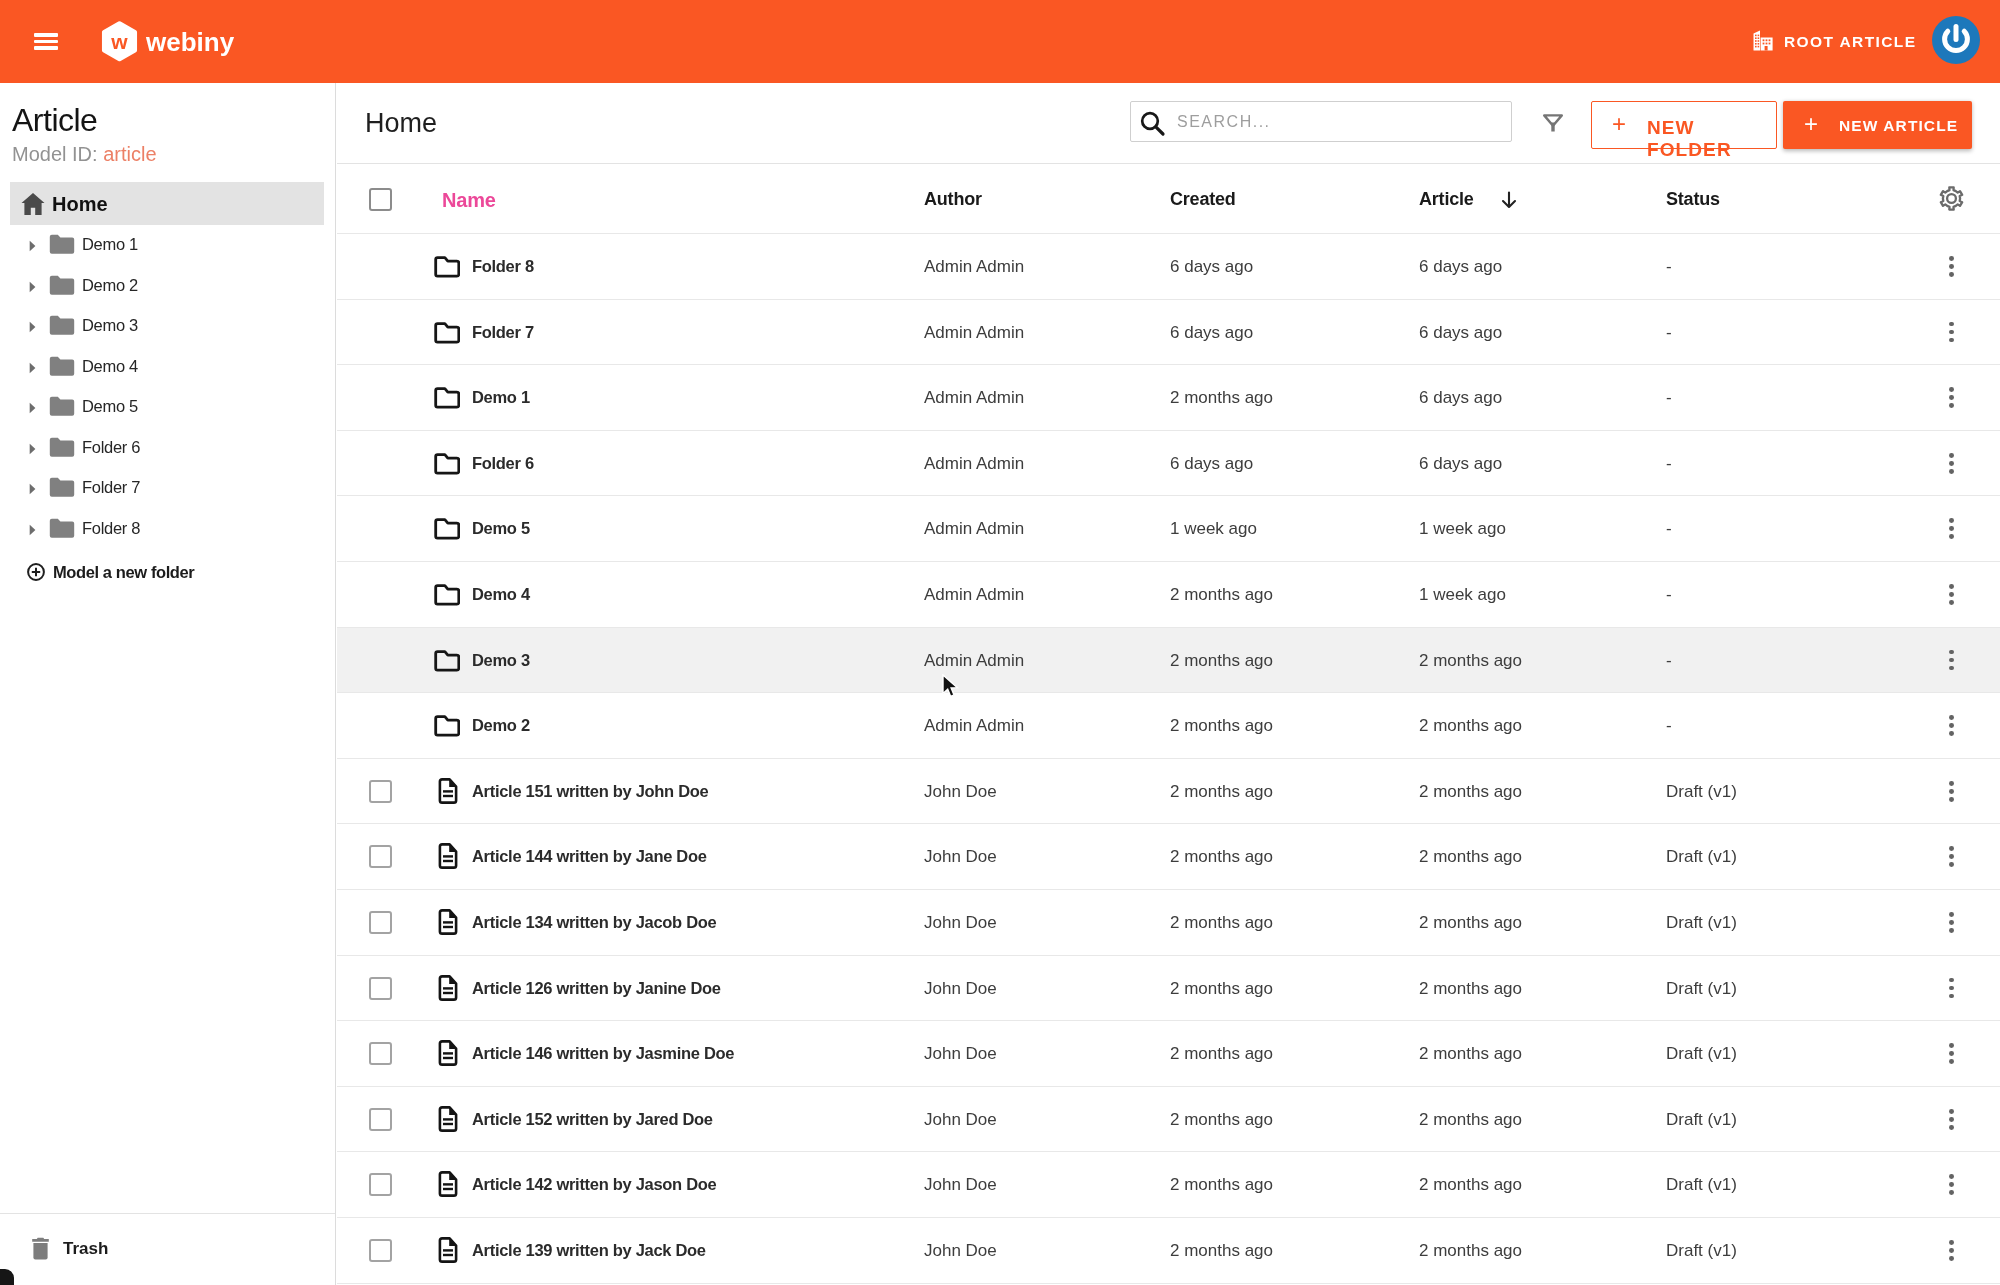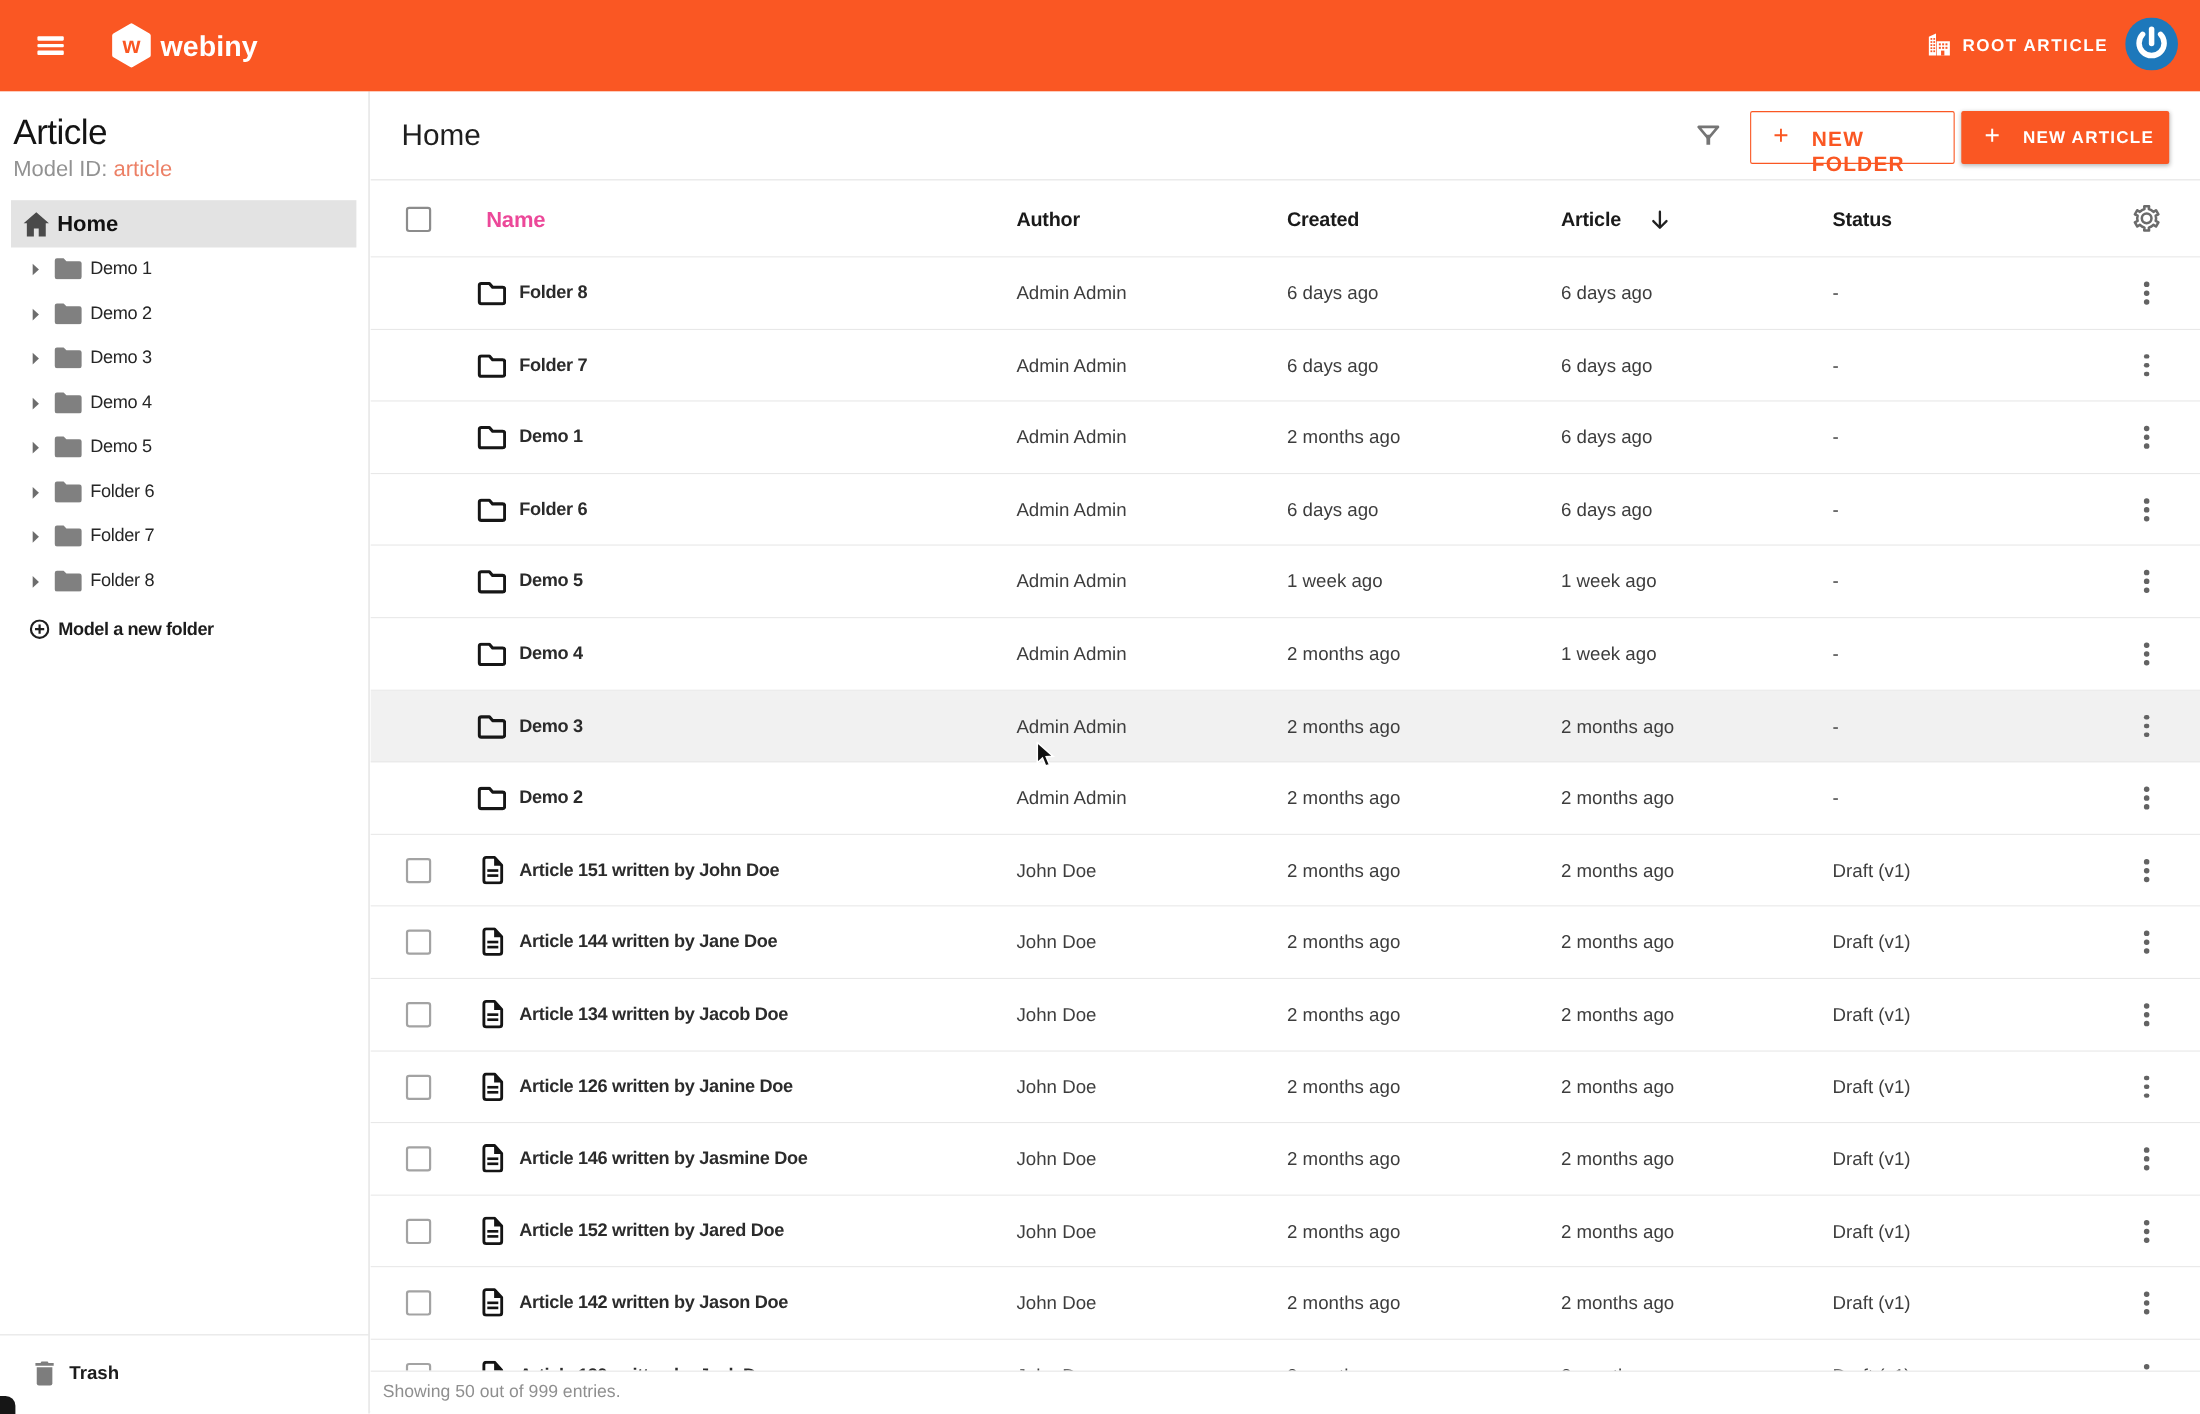--- a/index.html
+++ b/index.html
@@ -152,20 +152,27 @@
 <div class="abs" style="left:53px;top:480px;font-size:16.5px;letter-spacing:-0.4px;font-weight:700;color:#1c1c1c">Model a new folder</div>
 <div class="abs" style="left:0;top:1130px;width:335px;border-top:1px solid #e3e3e3"></div>
 <div class="abs" style="left:31px;top:1154px"><svg width="19" height="23" viewBox="0 0 19 23">
         <path d="M6.7 0.8 h5.6 l0.9 1.3 h4.6 v2.6 H1.2 V2.1 h4.6 Z" fill="#7d7d7d"></path>
         <path d="M2.4 6 h14.2 v14.6 a2 2 0 0 1 -2 2 H4.4 a2 2 0 0 1 -2 -2 Z" fill="#7d7d7d"></path>
       </svg></div>
 <div class="abs" style="left:63px;top:1156px;font-size:17px;font-weight:700;color:#1c1c1c">Trash</div>
 </div>
 <div id="content">
 <div class="abs" style="left:28px;top:25px;font-size:27px;color:#1f1f1f">Home</div>
+<div class="abs" style="left:793px;top:18px;width:382px;height:41px;border:1.5px solid #cfcfcf;border-radius:2px">
+      <span class="abs" style="left:8px;top:8px"><svg width="27" height="27" viewBox="0 0 27 27">
+          <circle cx="11" cy="11" r="7.8" fill="none" stroke="#181818" stroke-width="2.7"></circle>
+          <path d="M16.8 16.8 L24 24" stroke="#181818" stroke-width="3.2" stroke-linecap="round"></path>
+        </svg></span>
+      <span class="abs" style="left:46px;top:11px;font-size:16px;color:#9e9e9e;letter-spacing:1.5px">SEARCH...</span>
+    </div>
 <div class="abs" style="left:1204px;top:28px"><svg width="24" height="24" viewBox="0 0 24 24">
         <path d="M3.2 4.4 H20.8 L12 14.8 Z" fill="none" stroke="#757575" stroke-width="2.4" stroke-linejoin="round"></path>
         <path d="M10.3 11.5 h3.4 v9 l-3.4 0 Z" fill="#757575"></path>
       </svg></div>
 <div class="abs" style="left:1254px;top:18px;width:186px;height:48px;border:1.6px solid #fa5723;border-radius:2px;background:#fff;color:#fa5723">
       <span class="abs" style="left:20px;top:8px;font-size:24px;font-weight:400">+</span>
       <span class="abs" style="left:55px;top:15px;font-size:19px;font-weight:600;letter-spacing:1.1px">NEW FOLDER</span>
     </div>
 <div class="abs" style="left:1446px;top:18px;width:189px;height:48px;border-radius:2px;background:#fa5723;color:#fff;box-shadow:0 1.5px 4px rgba(0,0,0,0.28)">
       <span class="abs" style="left:21px;top:9px;font-size:24px;font-weight:400">+</span>
@@ -452,19 +459,16 @@
 <span class="c2" style="top:23px">John Doe</span>
 <span class="c3" style="top:23px">2 months ago</span>
 <span class="c4" style="top:23px">2 months ago</span>
 <span class="c5" style="top:23px">Draft (v1)</span>
 <div class="kebab" style="position:absolute;left:1612px;top:22px">
         <i></i>
         <i></i>
         <i></i>
       </div>
 </div>
-<div class="abs" style="left:0;top:1163px;width:1663px;height:39px;background:#fff;border-top:1px solid #e5e5e5;z-index:5">
-      <span class="abs" style="left:11px;top:10px;font-size:16px;color:#8f8f8f">Showing 50 out of 999 entries.</span>
-    </div>
 </div>
 <div class="abs" style="left:941px;top:674px;z-index:50"><svg width="22" height="26" viewBox="0 0 22 26">
       <path d="M2 1 L2 19.5 L6.7 15.2 L9.6 22.3 L13 20.9 L10.1 13.9 L16.4 13.6 Z" fill="#111" stroke="#fff" stroke-width="1.4"></path>
     </svg></div>
 <div class="abs" style="left:-26px;top:1269px;width:40px;height:40px;background:#161616;border-radius:9px;z-index:40"></div>
 </body></html>

